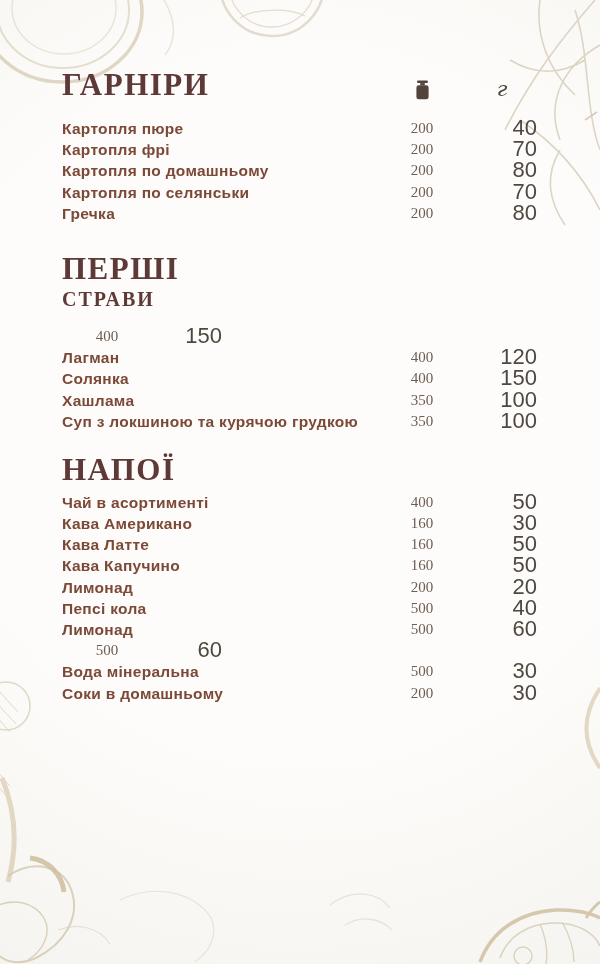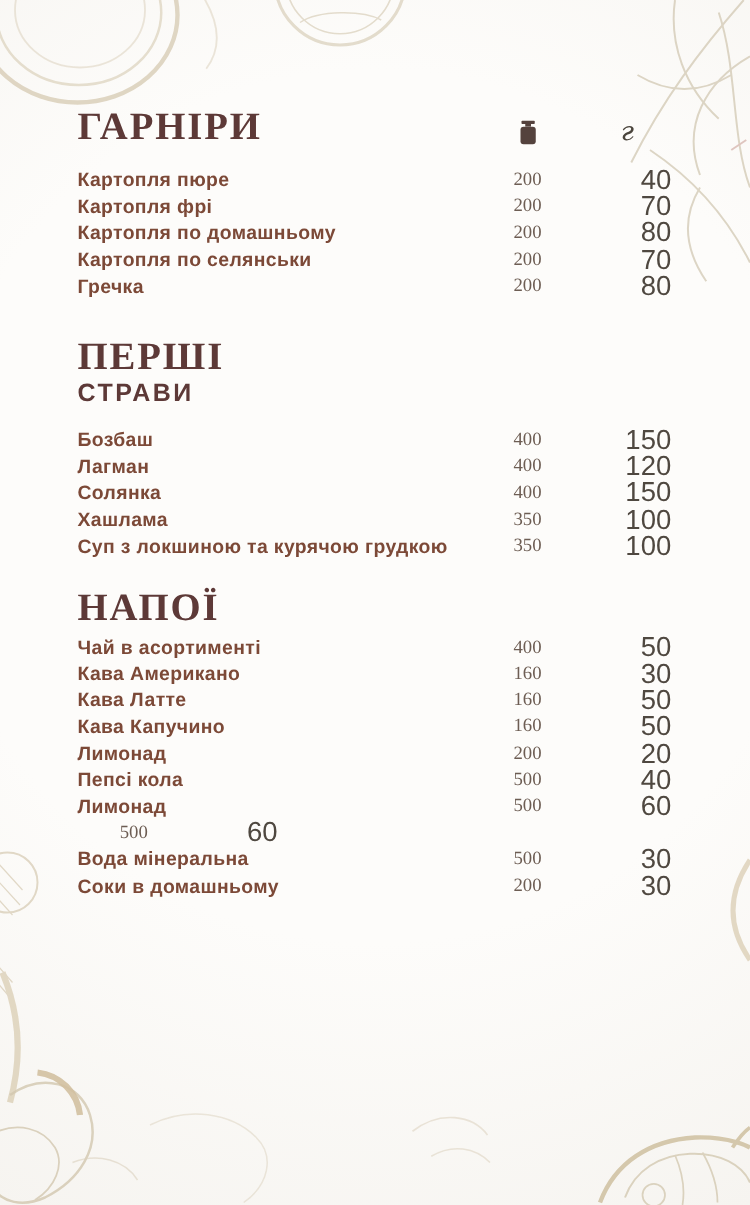--- a/index.html
+++ b/index.html
@@ -3,35 +3,35 @@
 <meta charset="utf-8">
 <style>
   html,body{margin:0;padding:0;}
   body{
     width:600px;height:964px;
     position:relative;overflow:hidden;
     background:radial-gradient(circle at 50% 42%, #fdfcfa 55%, #f6f4f0 100%);
     font-family:"Liberation Sans",sans-serif;
   }
   .watermarks{position:absolute;left:0;top:0;width:600px;height:964px;pointer-events:none;}
-  .content{position:absolute;left:62px;top:16px;width:475px;}
+  .content{position:absolute;left:62px;top:0;width:475px;}
   .menu-section{position:relative;}
   .sec-0{margin-top:69px;}
   .sec-1{margin-top:27px;}
   .sec-2{margin-top:20px;}
   .section-header{display:flex;align-items:flex-end;}
   .section-title{
     margin:0;flex:1;
     font-family:"Liberation Serif",serif;font-weight:700;
     font-size:31px;line-height:31px;letter-spacing:1.5px;
     color:var(--heading,#5d3937);
   }
   .section-subtitle{
     margin:5px 0 0 0;
-    font-family:Liberation Sans, sans-serif;font-weight:700;
+    font-family:Liberation Serif, serif;font-weight:700;
     font-size:20px;line-height:20px;letter-spacing:2px;
     color:var(--heading,#5d3937);
   }
   .col-head-weight{width:90px;text-align:center;line-height:0;}
   .col-head-price{
     width:70px;text-align:center;
     font-family:"DejaVu Serif",serif;font-style:italic;
     font-size:21px;line-height:22px;color:#4a443c;
   }
   .items{list-style:none;margin:0;padding:0;}
@@ -158,21 +158,20 @@
       </ul>
   </section>
     <section class="menu-section sec-1">
     <div class="section-header">
       <h2 class="section-title">ПЕРШІ</h2>
 
     </div>
     <h3 class="section-subtitle">СТРАВИ</h3>
     <ul class="items">
         <li class="menu-item">
-    <span class="item-name">Бозбаш</span>
     <span class="item-weight">400</span>
     <span class="item-price">150</span>
   </li>
         <li class="menu-item">
     <span class="item-name">Лагман</span>
     <span class="item-weight">400</span>
     <span class="item-price">120</span>
   </li>
         <li class="menu-item">
     <span class="item-name">Солянка</span>

